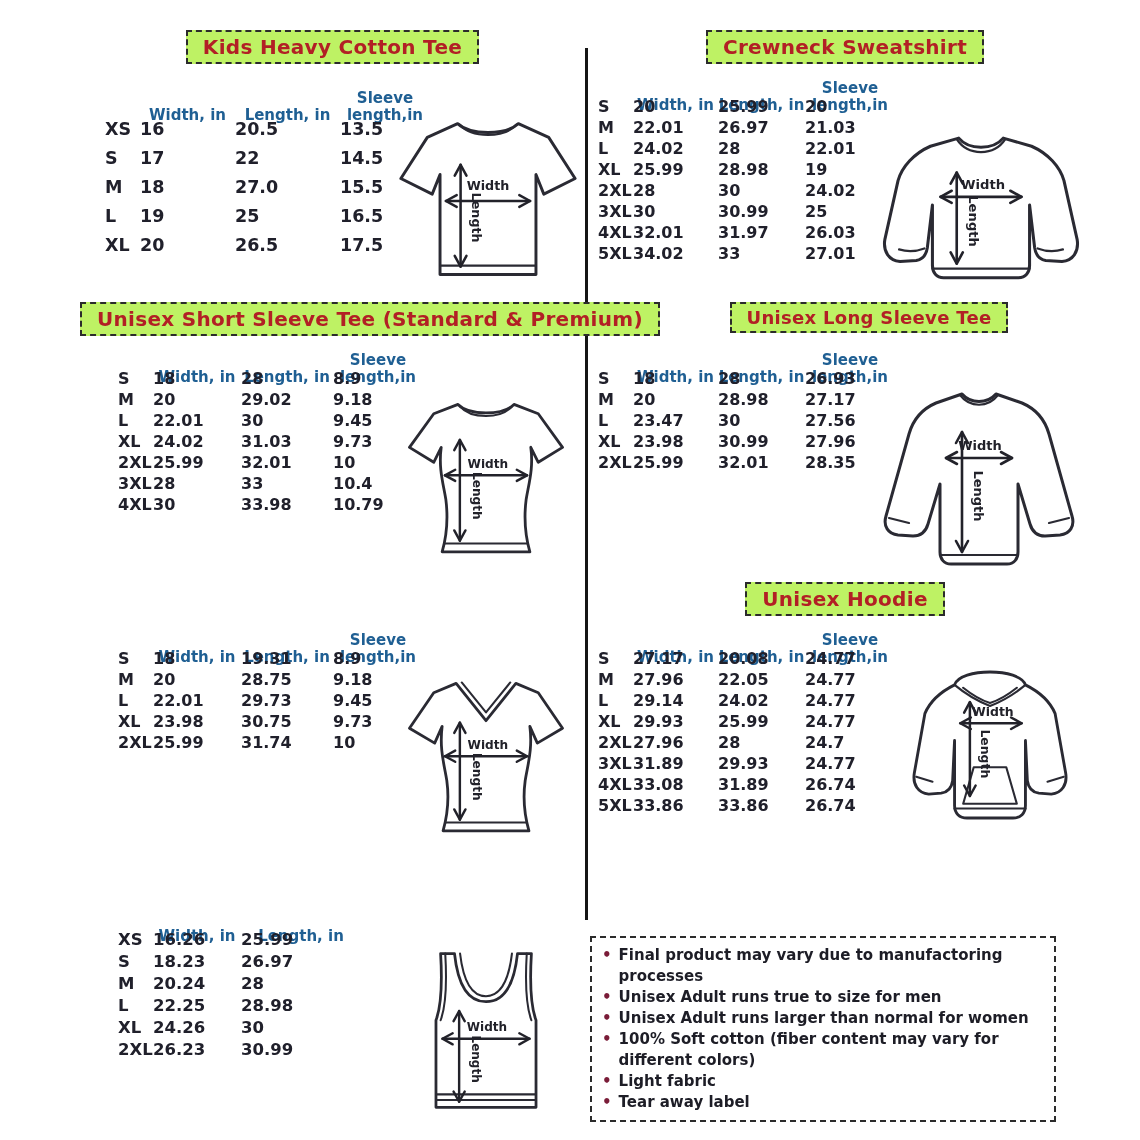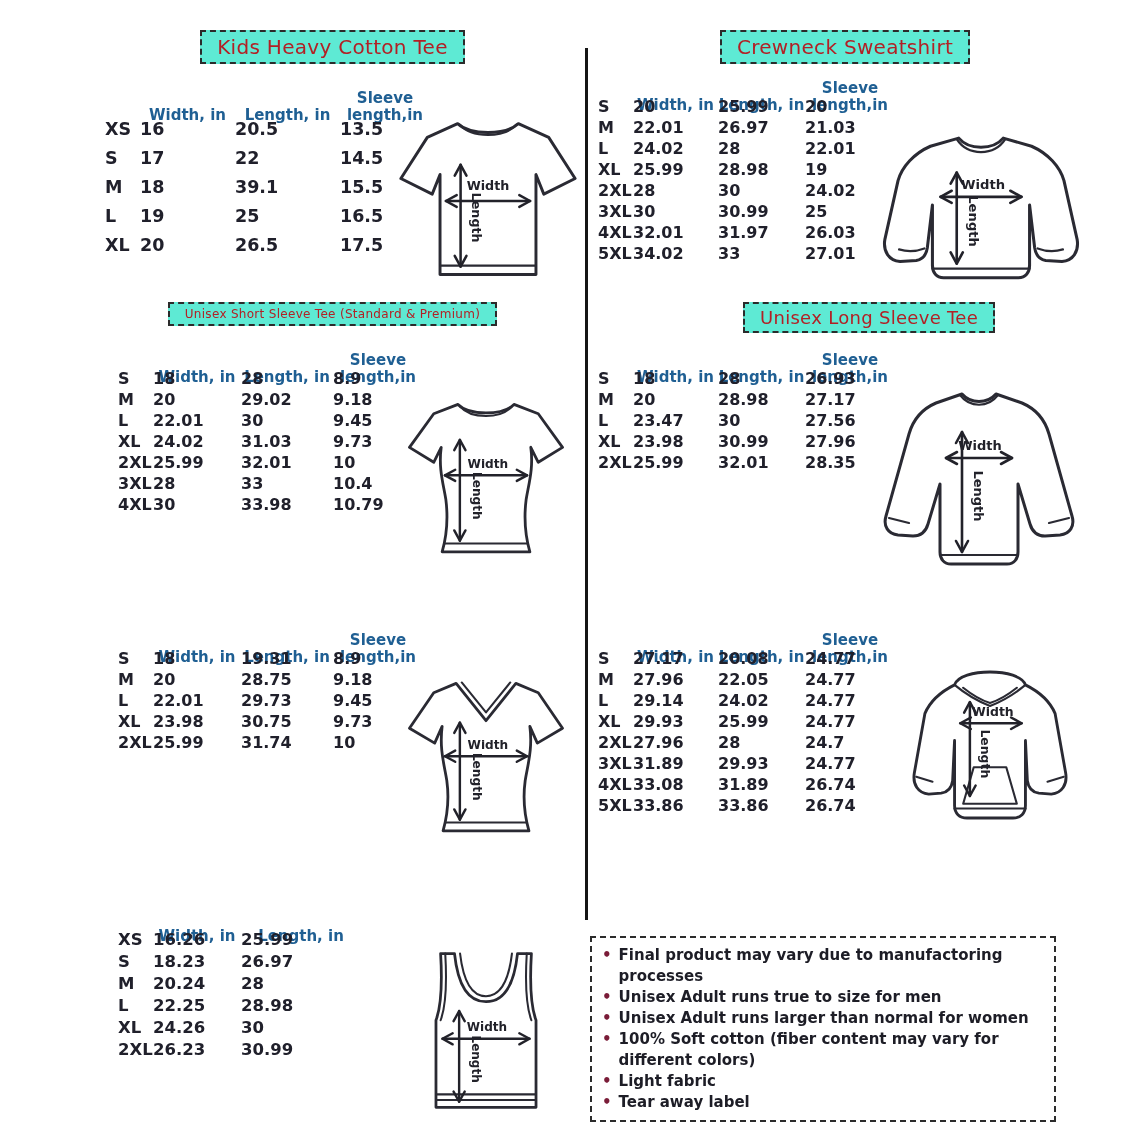--- a/index.html
+++ b/index.html
@@ -11,25 +11,25 @@
   }
   html,body{margin:0;padding:0;background:#ffffff;}
   .canvas{
     position:relative;width:1140px;height:1140px;background:#ffffff;overflow:hidden;
     font-family:"DejaVu Sans",sans-serif;color:var(--text-dark);
   }
   .divider{position:absolute;left:585px;top:48px;width:3px;height:872px;background:#161616;}
   .panel{position:absolute;}
   .title-row{text-align:center;}
   .title-box{
-    display:inline-block;border:2px dashed #2b2b2b;background:#5eead4;
-    padding:3px 15px;color:var(--title-red);font-size:20px;font-weight:normal;
+    display:inline-block;border:2px dashed #2b2b2b;background:#bef264;
+    padding:3px 15px;color:var(--title-red);font-size:20px;font-weight:bold;
     letter-spacing:.3px;white-space:nowrap;
   }
-  .title-box.small{font-size:12px;}
+  .title-box.small{font-size:20px;}
   .title-box.mid{font-size:18px;margin-left:48px;}
   .tbl{position:absolute;display:grid;align-content:start;}
   .tbl .hdr{
     height:48px;display:flex;align-items:flex-end;justify-content:center;
     text-align:center;white-space:pre-line;color:var(--header-blue);
     font-weight:bold;font-size:15px;line-height:1.12;padding-bottom:9px;box-sizing:border-box;
   }
   .tbl .size,.tbl .val{font-weight:bold;display:flex;align-items:center;}
   .tbl.roomy{grid-auto-rows:29px;font-size:17.5px;}
   .tbl.tight{grid-auto-rows:21px;font-size:16px;}
@@ -66,21 +66,21 @@
         <div class="size">XS</div>
         <div class="val">16</div>
         <div class="val">20.5</div>
         <div class="val">13.5</div>
         <div class="size">S</div>
         <div class="val">17</div>
         <div class="val">22</div>
         <div class="val">14.5</div>
         <div class="size">M</div>
         <div class="val">18</div>
-        <div class="val">39.1</div>
+        <div class="val">27.0</div>
         <div class="val">15.5</div>
         <div class="size">L</div>
         <div class="val">19</div>
         <div class="val">25</div>
         <div class="val">16.5</div>
         <div class="size">XL</div>
         <div class="val">20</div>
         <div class="val">26.5</div>
         <div class="val">17.5</div>
       </div>
@@ -364,20 +364,23 @@
       <g class="ar">
         <line x1="98" y1="48" x2="98" y2="168"></line>
           <path d="M92,59 98,48 104,59"></path>
           <path d="M92,157 98,168 104,157"></path>
       </g>
       <text class="lab" x="110" y="112" text-anchor="middle" transform="rotate(90 110 112)">Length</text>
     </svg>
   </section>
 
   <section class="panel" style="left:590px;top:582px;width:510px;height:272px">
+    <div class="title-row">
+      <div class="title-box">Unisex Hoodie</div>
+    </div>
     <div class="tbl tight" style="left:8px;top:45px;grid-template-columns:35px 85px 87px 90px">
         <div class="hdr"></div>
         <div class="hdr">Width, in</div>
         <div class="hdr">Length, in</div>
         <div class="hdr">Sleeve
 length,in</div>
         <div class="size">S</div>
         <div class="val">27.17</div>
         <div class="val">20.08</div>
         <div class="val">24.77</div>

